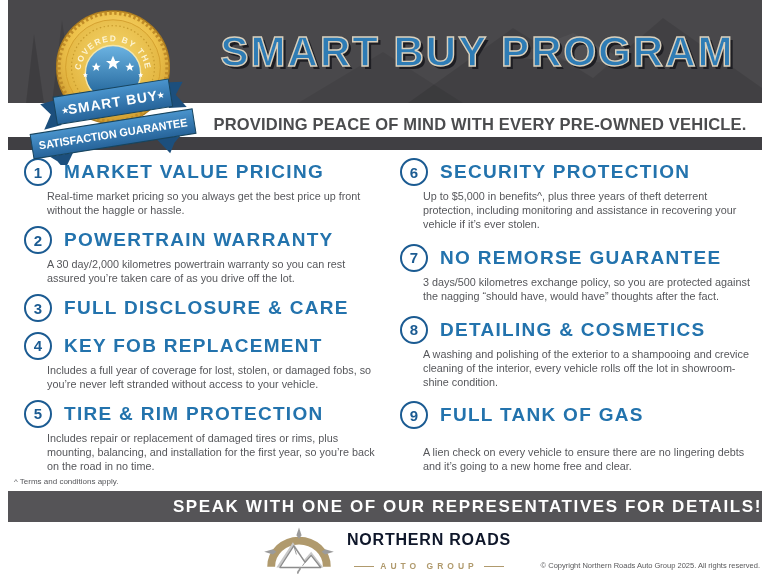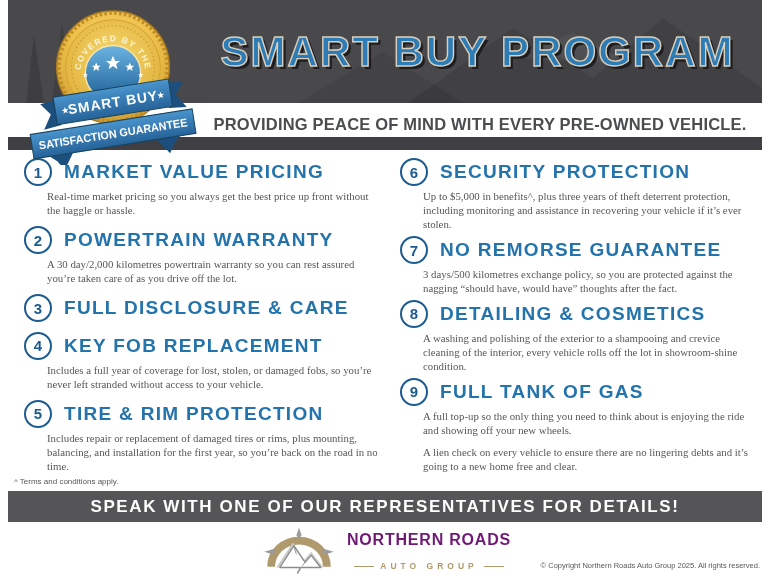--- a/index.html
+++ b/index.html
@@ -27,34 +27,34 @@
   .badge{position:absolute;left:18px;top:2px;width:190px;height:163px;z-index:6;}
 
   
   .content{position:absolute;left:0;top:150px;width:770px;height:337px;display:flex;
            padding:8px 12px 0 24px;box-sizing:border-box;gap:18px;}
   .col{flex:1;display:flex;flex-direction:column;justify-content:space-between;padding-bottom:14px;}
   .item-head{display:flex;align-items:center;gap:12px;}
   .num{width:28px;height:28px;border:2.5px solid #1b5b92;border-radius:50%;display:flex;align-items:center;
        justify-content:center;font-size:15px;font-weight:700;color:#1b5b92;flex:0 0 auto;box-sizing:border-box;}
   .ititle{font-size:19px;font-weight:700;color:#2373ad;letter-spacing:1.3px;white-space:nowrap;}
-  .ibody{font-size:10.8px;line-height:1.3;color:#56575b;margin:3px 0 0 23px;max-width:338px;font-family:Liberation Serif, serif;}
+  .ibody{font-size:10.8px;line-height:1.3;color:#56575b;margin:3px 0 0 23px;max-width:338px;}
   .footnote{position:absolute;left:14px;top:477px;font-size:8px;color:#55565a;z-index:3;}
 
   
   .cta-bar{position:absolute;left:8px;right:8px;top:491px;height:31px;background:#555457;
-           display:flex;align-items:center;justify-content:center;}
+           display:flex;align-items:center;justify-content:flex-end;}
   .cta-text{color:#ffffff;font-size:17px;font-weight:600;letter-spacing:1.6px;white-space:nowrap;}
 
   
   .footer{position:absolute;left:0;right:0;top:524px;height:54px;display:flex;align-items:center;
           justify-content:center;gap:8px;}
   .logo-icon{width:80px;height:48px;}
   .logo-text{display:flex;flex-direction:column;align-items:center;}
-  .logo-name{font-size:16px;font-weight:800;color:#701a75;letter-spacing:0.8px;white-space:nowrap;}
+  .logo-name{font-size:16px;font-weight:800;color:#0f172a;letter-spacing:0.8px;white-space:nowrap;}
   .logo-sub-row{display:flex;align-items:center;gap:6px;margin-top:12px;}
   .logo-sub{font-size:8.5px;color:#b09a6d;letter-spacing:4px;font-weight:700;white-space:nowrap;}
   .sub-dash{width:20px;height:1px;background:#b09a6d;}
   .copyright{position:absolute;right:10px;top:561px;font-size:7.5px;color:#58585a;}
 </style>
 </head>
 <body>
 
 <div class="page">
 
@@ -221,21 +221,20 @@
         <div class="ibody">A washing and polishing of the exterior to a shampooing and crevice cleaning of the interior, every vehicle rolls off the lot in showroom-shine condition.</div>
       </div>
 
       <div class="item">
         <div class="item-head">
           <div class="num">
               <span>9</span>
             </div>
           <div class="ititle">FULL TANK OF GAS</div>
         </div>
-        <div class="ibody">A full top-up so the only thing you need to think about is enjoying the ride and showing off your new wheels.</div>
       </div>
 
       <div class="item">
         <div class="ibody">A lien check on every vehicle to ensure there are no lingering debts and it’s going to a new home free and clear.</div>
       </div>
 
     </div>
   </div>
 
   <div class="footnote">^ Terms and conditions apply.</div>

